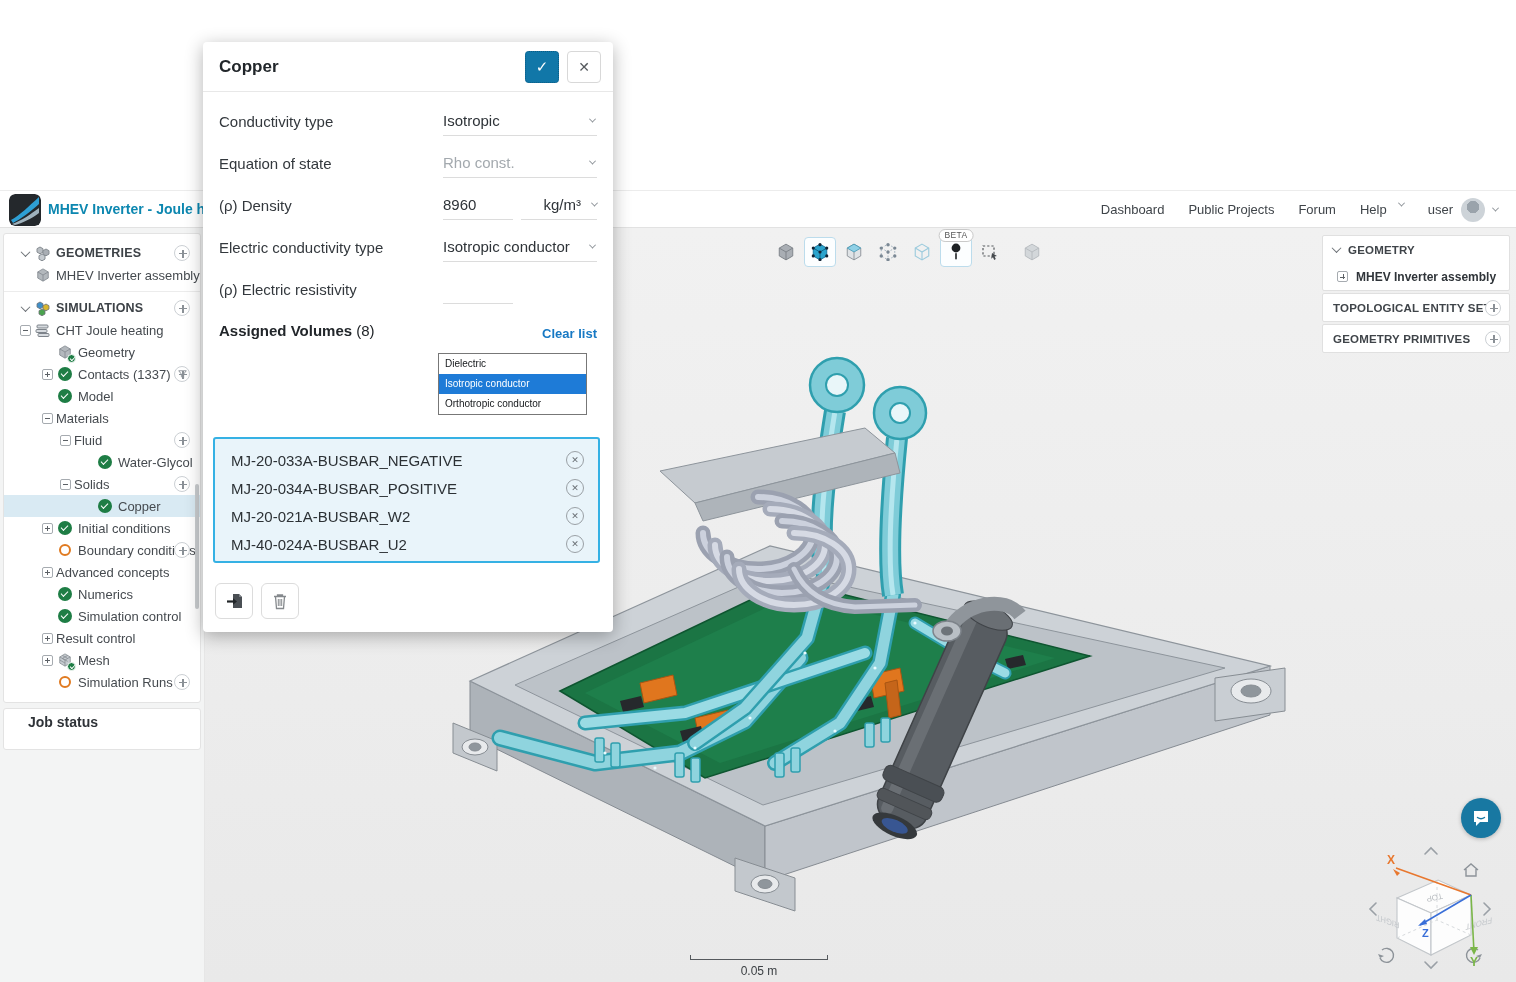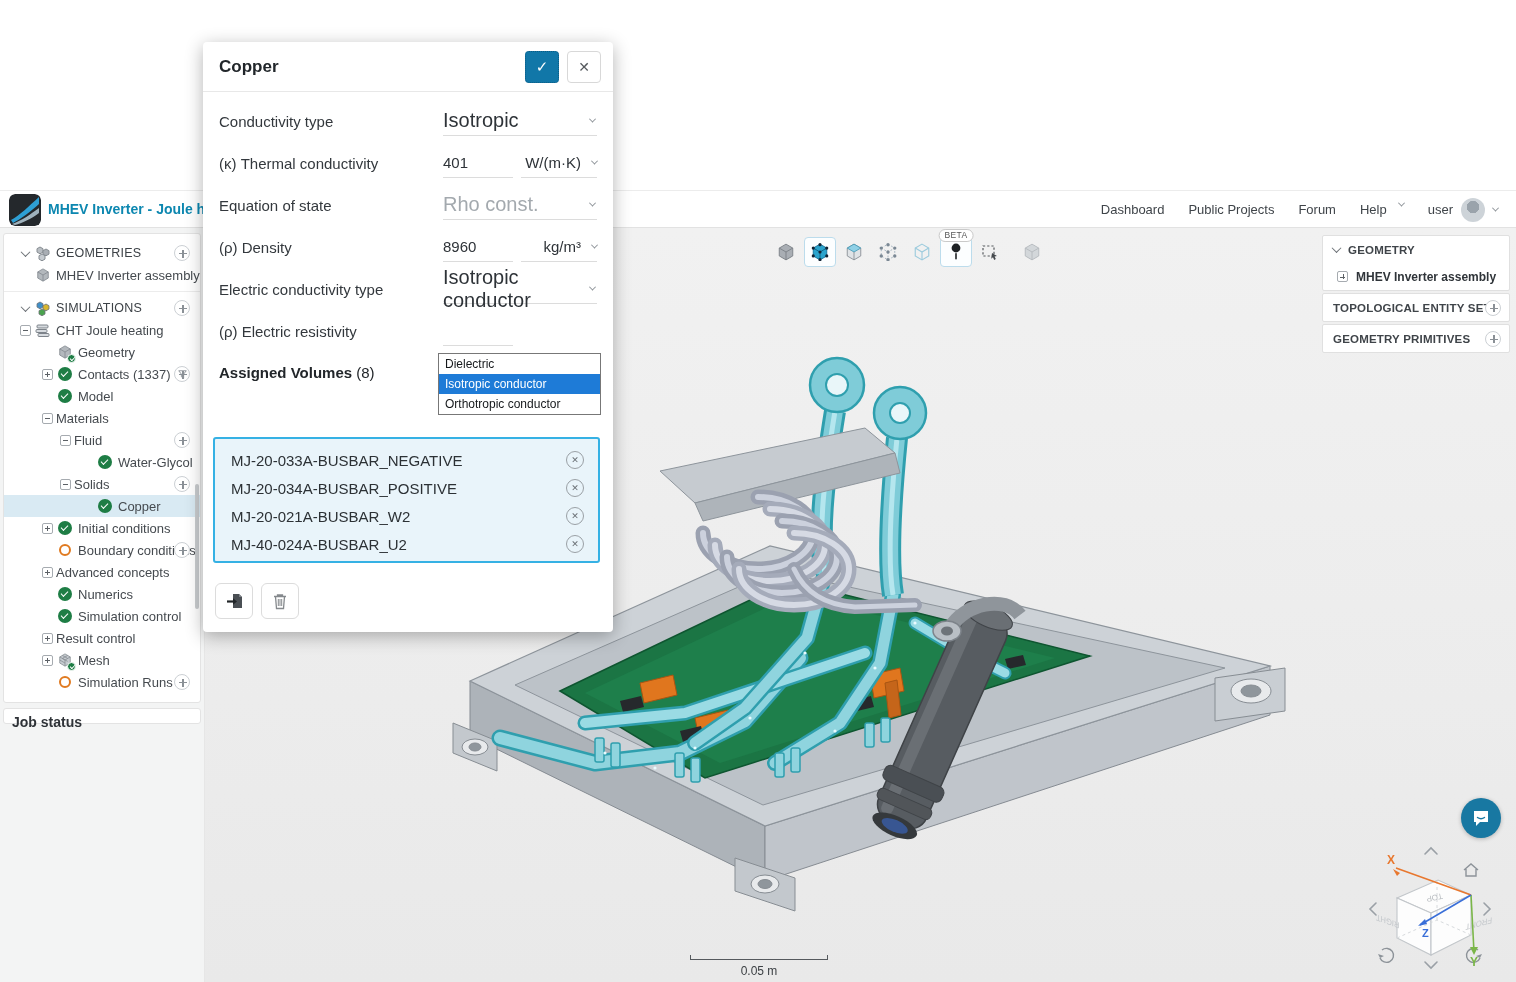--- a/index.html
+++ b/index.html
@@ -19,36 +19,36 @@
   .chev.sm{width:5px;height:5px;border-color:#8a9096}
 
   
   .sidebar{position:absolute;left:0;top:228px;width:205px;bottom:0;background:#f3f4f4;border-right:1px solid #e6e6e6}
   .tree-card{position:absolute;left:3px;right:3px;top:5px;height:470px;background:#fff;border:1px solid #e3e3e3;border-radius:3px;padding-top:8px;overflow:hidden}
   .trow{position:relative;display:flex;align-items:center;height:22px;font-size:13px;color:#454a4f;cursor:pointer}
   .trow.sel{background:#d9eaf3}
   .trow .slot{width:18px;display:flex;align-items:center;justify-content:center;flex:0 0 18px}
   .trow .ic{width:17px;height:16px;position:relative;margin-right:5px;flex:0 0 17px;display:flex;align-items:center;justify-content:center}
   .trow .lbl{white-space:nowrap;overflow:hidden;text-overflow:ellipsis}
-  .trow .lbl.sect{font-weight:normal;font-size:12.5px;color:#3d4247;letter-spacing:.2px}
+  .trow .lbl.sect{font-weight:bold;font-size:12.5px;color:#3d4247;letter-spacing:.2px}
   .p1{padding-left:12px}.p2{padding-left:34px}.p3{padding-left:52px}.p4{padding-left:74px}
   .tdiv{height:1px;background:#ececec;margin:5px 0}
   .tgl{position:relative;width:11px;height:11px;border:1px solid #a6abb0;border-radius:2px;background:#fff}
   .tgl::before{content:"";position:absolute;left:2px;top:4.5px;width:5px;height:1px;background:#5c6166}
   .tgl.plus::after{content:"";position:absolute;left:4.5px;top:2px;width:1px;height:5px;background:#5c6166}
   .plusc{position:absolute;right:10px;width:16px;height:16px;border:1px solid #ccd0d4;border-radius:50%;background:#fff}
   .plusc::before{content:"";position:absolute;left:4px;top:7px;width:8px;height:1.4px;background:#8a9096}
   .plusc::after{content:"";position:absolute;left:7.3px;top:3.7px;width:1.4px;height:8px;background:#8a9096}
   .gcheck{position:relative;width:14px;height:14px;border-radius:50%;background:#1e7d45}
   .gcheck::after{content:"";position:absolute;left:3.5px;top:3.8px;width:6px;height:3px;border-left:1.6px solid #fff;border-bottom:1.6px solid #fff;transform:rotate(-45deg)}
   .oring{width:12px;height:12px;border-radius:50%;border:2.6px solid #e07a20;background:#fff}
   .badge{position:absolute;right:-3px;bottom:-3px;width:9px;height:9px;border-radius:50%;background:#1e7d45;border:1px solid #fff}
   .badge::after{content:"";position:absolute;left:1.6px;top:1.9px;width:3.6px;height:1.8px;border-left:1.1px solid #fff;border-bottom:1.1px solid #fff;transform:rotate(-45deg)}
   .sb-scroll{position:absolute;right:1px;top:250px;width:4px;height:125px;background:#c9cccf;border-radius:2px}
-  .job-card{position:absolute;left:3px;right:3px;top:480px;height:16px;background:#fff;border:1px solid #e3e3e3;border-radius:3px;font-size:14px;font-weight:bold;color:#2f3338;line-height:27px;padding-left:8px}
+  .job-card{position:absolute;left:3px;right:3px;top:480px;height:42px;background:#fff;border:1px solid #e3e3e3;border-radius:3px;font-size:14px;font-weight:bold;color:#2f3338;line-height:27px;padding-left:24px}
 
   
   .viewport{position:absolute;left:205px;top:228px;right:0;bottom:0;background:linear-gradient(#f1f1f1,#e9e9e9)}
   .toolbar{position:absolute;left:565px;top:9px;display:flex;align-items:center;gap:2px}
   .tbtn{position:relative;width:32px;height:30px;display:flex;align-items:center;justify-content:center;border-radius:4px;border:1px solid transparent;cursor:pointer}
   .tbtn.on{background:#fcfeff;border-color:#bcdcec}
   .tbtn.gap{margin-left:8px}
   .beta-pill{position:absolute;top:-9px;left:50%;transform:translateX(-50%);font-size:8.5px;font-weight:normal;color:#555;background:#fff;border:1px solid #c9c9c9;border-radius:8px;padding:0 5px;line-height:11px;letter-spacing:.3px}
 
   
@@ -71,37 +71,37 @@
   
   .dialog{position:absolute;left:203px;top:42px;width:410px;height:590px;background:#fff;border-radius:4px;box-shadow:0 4px 18px rgba(0,0,0,.3);z-index:50}
   .dlg-head{position:relative;height:50px;border-bottom:1px solid #e8e8e8;display:flex;align-items:center;padding:0 16px}
   .dlg-title{font-size:17px;font-weight:bold;color:#21262a}
   .dlg-actions{position:absolute;right:12px;top:9px;display:flex;gap:8px}
   .btn-ok{width:34px;height:32px;background:#1177a8;border:1px dotted #0c5c84;border-radius:4px;color:#fff;font-size:15px;display:flex;align-items:center;justify-content:center;cursor:pointer}
   .btn-x{width:34px;height:32px;background:#fff;border:1px solid #d8d8d8;border-radius:4px;color:#55595d;font-size:14px;display:flex;align-items:center;justify-content:center;cursor:pointer}
   .dlg-body{position:relative;padding-top:8px}
   .drow{position:relative;height:42px;display:flex;align-items:center}
   .drow .dl{position:absolute;left:16px;font-size:15px;color:#33383d;white-space:nowrap}
-  .dval{position:absolute;left:240px;right:16px;height:30px;display:flex;align-items:center;border-bottom:1px solid #dcdcdc;font-size:20px;color:#2e3338}
+  .dval{position:absolute;left:240px;right:16px;height:30px;display:flex;align-items:center;border-bottom:1px solid #dcdcdc;font-size:15px;color:#2e3338}
   .dval .chev.sm{position:absolute;right:2px}
   .dval.muted{color:#a3a9ae}
   .dnum{position:absolute;left:240px;width:70px;height:30px;display:flex;align-items:center;border-bottom:1px solid #dcdcdc;font-size:15px;color:#2e3338}
   .dunit{position:absolute;left:318px;right:16px;height:30px;display:flex;align-items:center;justify-content:flex-end;padding-right:16px;border-bottom:1px solid #dcdcdc;font-size:15px;color:#2e3338}
   .dunit .chev.sm{position:absolute;right:0}
   .assigned-head{position:relative;height:40px}
   .ah-label{position:absolute;left:16px;top:12px;font-size:15px;color:#22262a}
   .ah-label b{font-weight:bold}
   .clear-link{position:absolute;right:16px;top:16px;font-size:13px;font-weight:bold;color:#1779c4;cursor:pointer}
   .vol-box{position:absolute;left:10px;right:13px;top:395px;height:126px;border:2px solid #35b1e4;border-radius:3px;background:#e9f4fa;padding:7px 0 0 16px}
   .vol-row{position:relative;height:28px;display:flex;align-items:center;font-size:15px;color:#2c3135;white-space:nowrap}
   .vol-x{position:absolute;right:14px;width:18px;height:18px;border:1px solid #9aa0a5;border-radius:50%;background:transparent;color:#6a7075;font-size:9px;display:flex;align-items:center;justify-content:center;cursor:pointer}
   .dlg-foot{position:absolute;left:12px;top:541px;display:flex;gap:8px}
   .fbtn{width:38px;height:36px;border:1px solid #dcdcdc;border-radius:6px;background:#fff;display:flex;align-items:center;justify-content:center;cursor:pointer}
   
-  .edrop{position:absolute;left:235px;top:311px;width:163px;background:#fff;border:1px solid #777;z-index:60;font-size:12px;color:#15181b}
+  .edrop{position:absolute;left:235px;top:311px;width:149px;background:#fff;border:1px solid #777;z-index:60;font-size:10px;color:#15181b}
   .eopt{height:20px;line-height:20px;padding-left:6px;white-space:nowrap;cursor:pointer}
   .eopt.sel{background:#1e7bd7;color:#fff}
 </style>
 </head>
 <body>
 
 <div class="stage">
 
   <div class="navbar">
     <div class="logo">
@@ -628,30 +628,20 @@
 
     <div class="dlg-body">
       <div class="drow">
         <span class="dl">Conductivity type</span>
         <div class="dval">
           <span>Isotropic</span>
           <span class="chev sm"></span>
         </div>
       </div>
       <div class="drow">
-        <span class="dl">(κ) Thermal conductivity</span>
-        <div class="dnum">
-            <span>401</span>
-          </div>
-        <div class="dunit">
-          <span>W/(m·K)</span>
-          <span class="chev sm"></span>
-        </div>
-      </div>
-      <div class="drow">
         <span class="dl">Equation of state</span>
         <div class="dval muted">
           <span>Rho const.</span>
           <span class="chev sm"></span>
         </div>
       </div>
       <div class="drow">
         <span class="dl">(ρ) Density</span>
         <div class="dnum">
             <span>8960</span>

